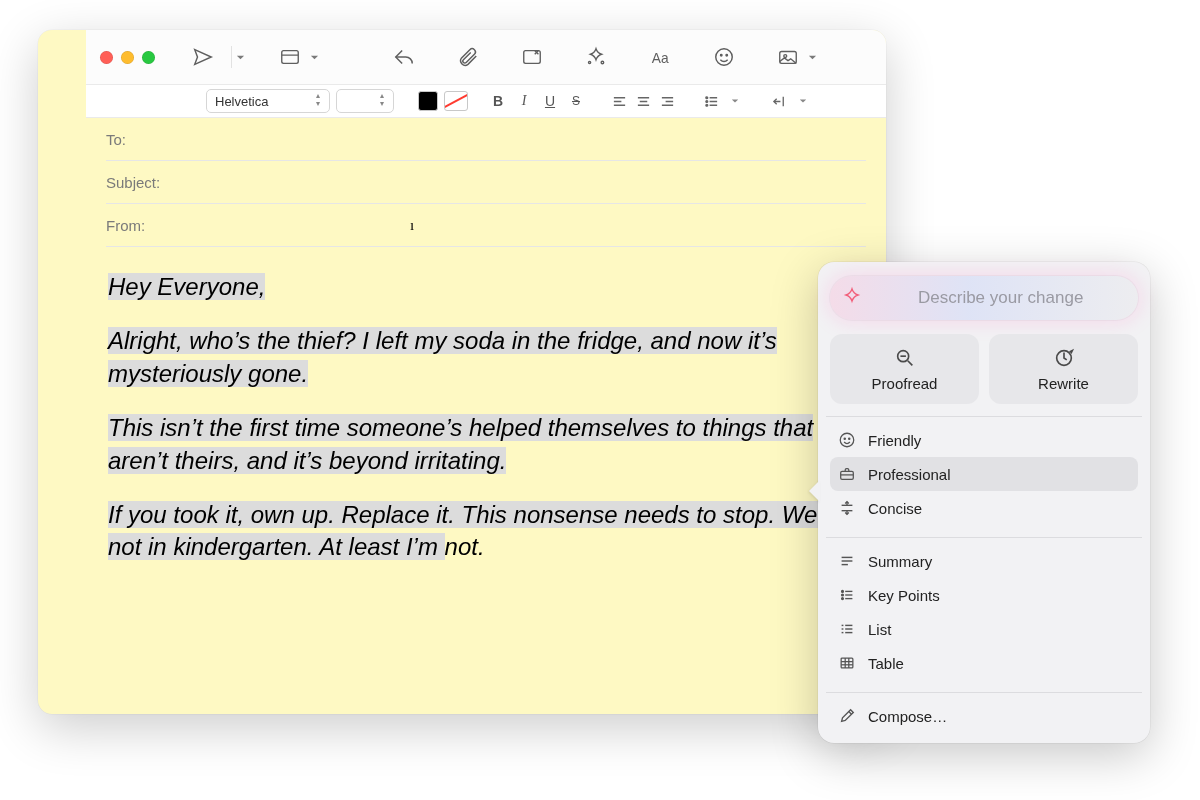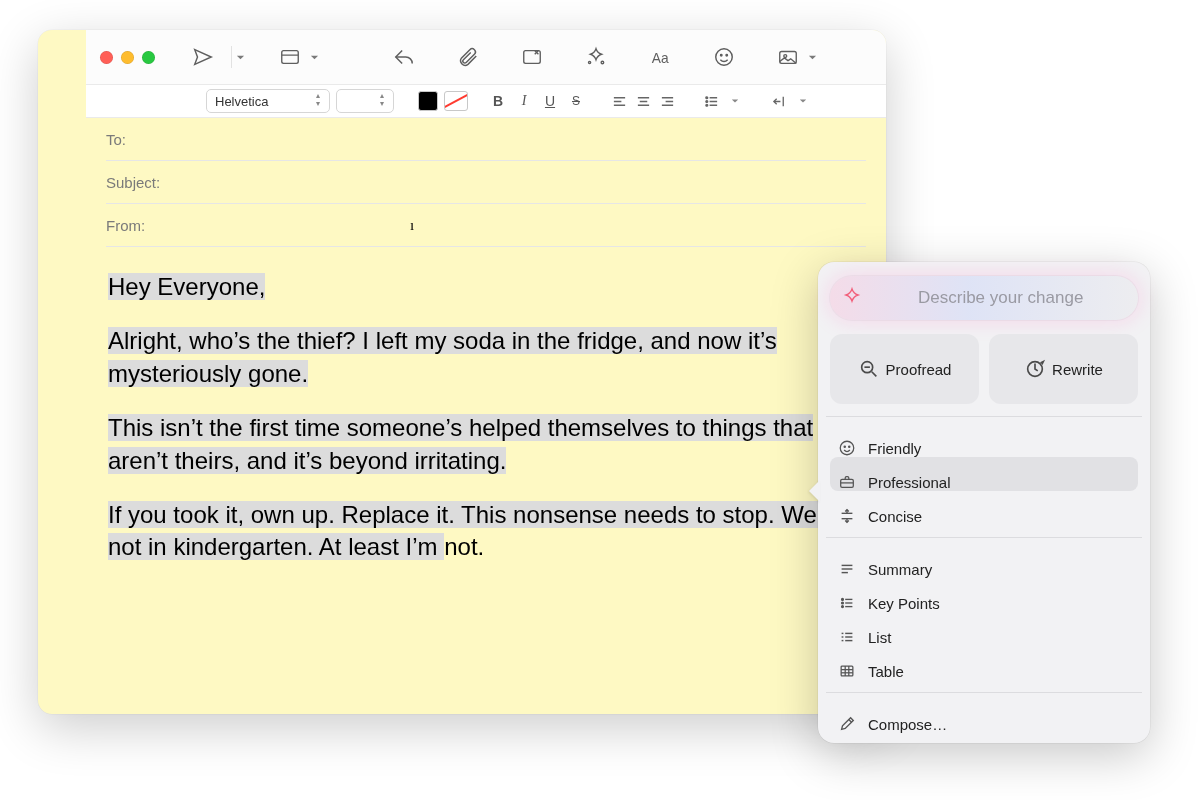--- a/index.html
+++ b/index.html
@@ -147,21 +147,21 @@
 
   
   .message-body{
     flex:1;
     padding: 24px 22px;
     font-family: Helvetica, Arial, sans-serif;
     font-size: 24px;
     line-height: 1.35;
     color:#000;
   }
-  .message-body p{ margin: 0 0 22px 0;}
+  .message-body p{ margin: 0 0 22px 0; font-style: italic;}
   .sel{
     background:#dcdcdc;
   }
 
   
   .writing-popover{
     position:absolute;
     left:818px; top:262px;
     width:332px;
     background:#f2f2f4;
@@ -199,29 +199,29 @@
   .wt-input::placeholder{ color:#9a9aa3;}
   .wt-caret{
     width:2px; height:22px; background:#1f6df2; margin-right:4px;
     animation: blink 1.1s steps(1) infinite;
   }
   @keyframes blink{ 50%{opacity:0;} }
 
   .wt-row-buttons{ display:flex; gap:10px; margin-top:14px;}
   .wt-big-btn{
     flex:1; height:70px; border-radius:12px; background:#e7e7ea;
-    display:flex; flex-direction:row; align-items:center; justify-content:center;
+    display:flex; flex-direction:column; align-items:center; justify-content:center;
     gap:6px; font-size:15px; color:#222;
   }
   .wt-big-btn svg{ width:22px;height:22px; color:#4a4a4a;}
 
   .wt-sep{ height:1px; background:#dcdcdf; margin:12px -4px 6px -4px;}
 
   .wt-item{
-    height:34px; display:flex; align-items:flex-end; gap:12px;
+    height:34px; display:flex; align-items:center; gap:12px;
     border-radius:8px; padding:0 8px; font-size:15px; color:#222;
   }
   .wt-item svg, .wt-item .glyph{ width:18px; height:18px; color:#555; display:flex;align-items:center;justify-content:center;}
   .wt-item.selected{ background:#e1e1e4;}
 
   .wt-item .glyph{font-size:16px; font-family: -apple-system, sans-serif;}
 
 </style>
 </head>
 <body>

